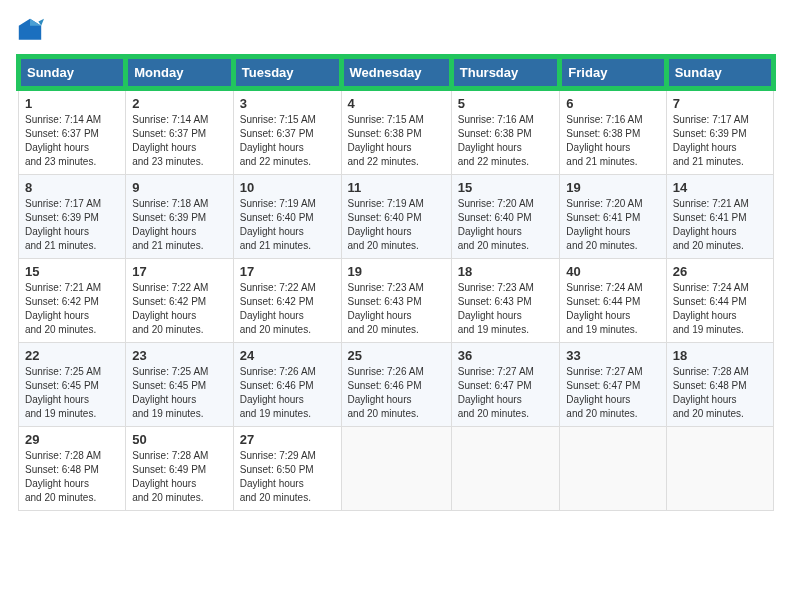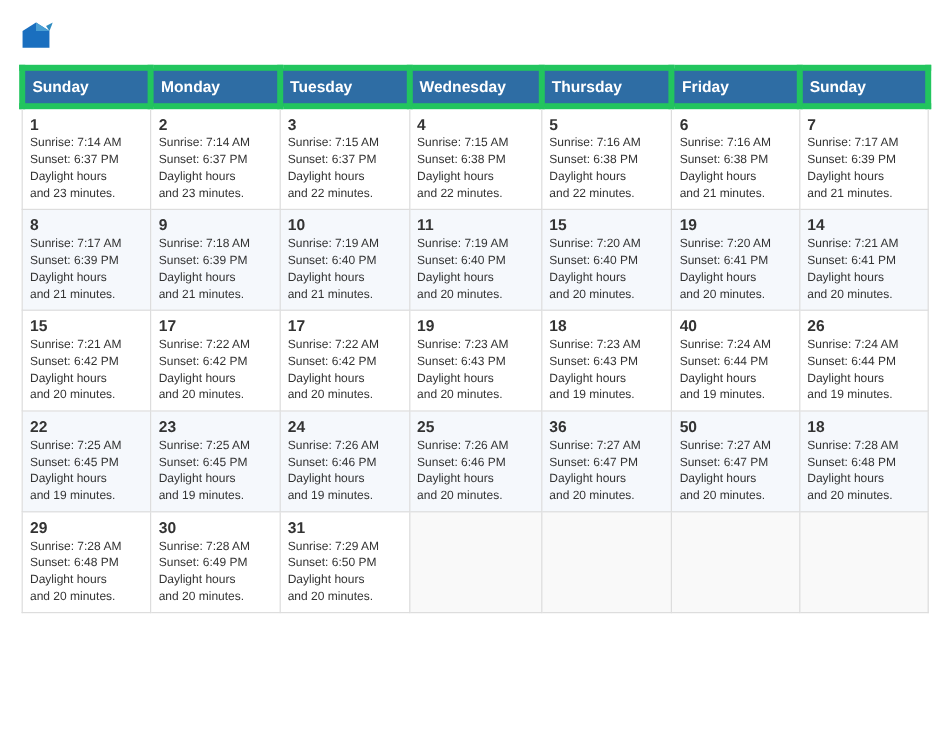--- a/index.html
+++ b/index.html
@@ -356,21 +356,21 @@
         <td>
         <span class="day-num">36</span>
         <div class="day-info">
           Sunrise: 7:27 AM<br>
           Sunset: 6:47 PM<br>
           Daylight hours<br>
           and 20 minutes.
         </div>
         </td>
         <td>
-        <span class="day-num">50</span>
+        <span class="day-num">33</span>
         <div class="day-info">
           Sunrise: 7:27 AM<br>
           Sunset: 6:47 PM<br>
           Daylight hours<br>
           and 20 minutes.
         </div>
         </td>
         <td>
         <span class="day-num">18</span>
         <div class="day-info">
@@ -385,30 +385,30 @@
         <td>
         <span class="day-num">29</span>
         <div class="day-info">
           Sunrise: 7:28 AM<br>
           Sunset: 6:48 PM<br>
           Daylight hours<br>
           and 20 minutes.
         </div>
         </td>
         <td>
-        <span class="day-num">30</span>
+        <span class="day-num">50</span>
         <div class="day-info">
           Sunrise: 7:28 AM<br>
           Sunset: 6:49 PM<br>
           Daylight hours<br>
           and 20 minutes.
         </div>
         </td>
         <td>
-        <span class="day-num">31</span>
+        <span class="day-num">27</span>
         <div class="day-info">
           Sunrise: 7:29 AM<br>
           Sunset: 6:50 PM<br>
           Daylight hours<br>
           and 20 minutes.
         </div>
         </td>
         <td class="empty-cell"></td>
         <td class="empty-cell"></td>
         <td class="empty-cell"></td>

